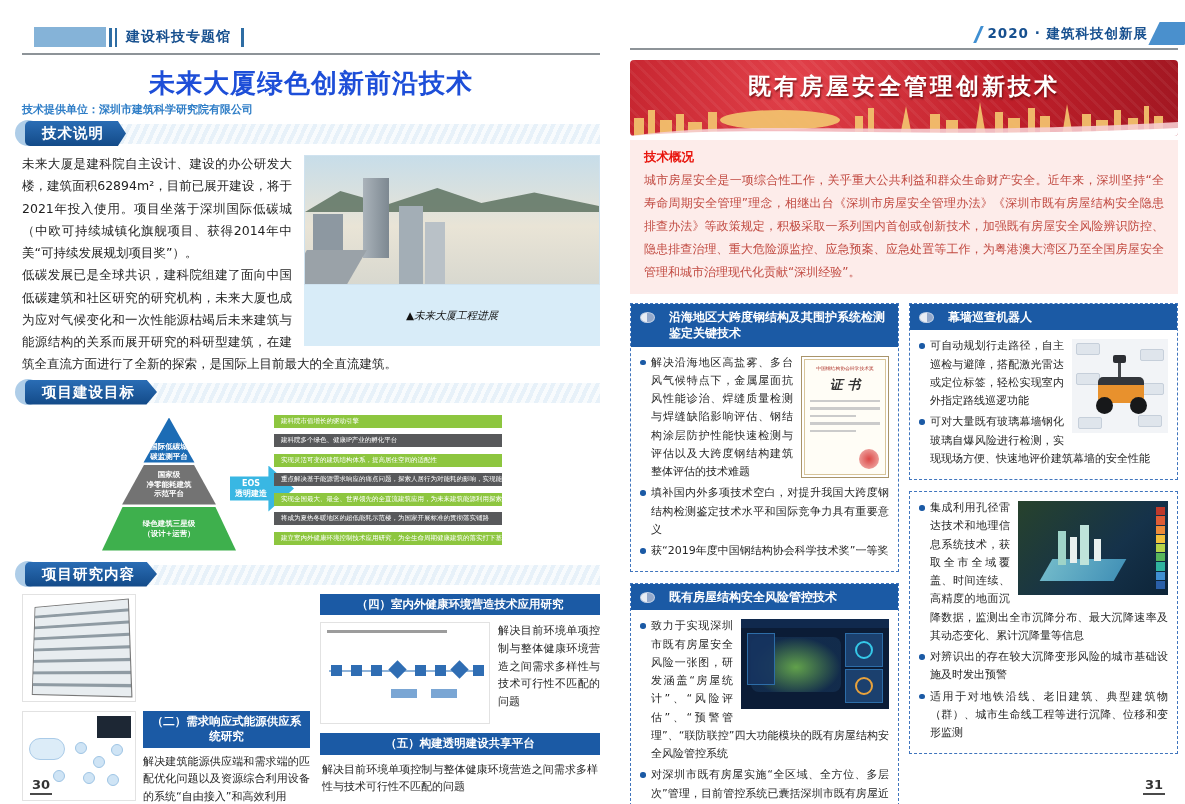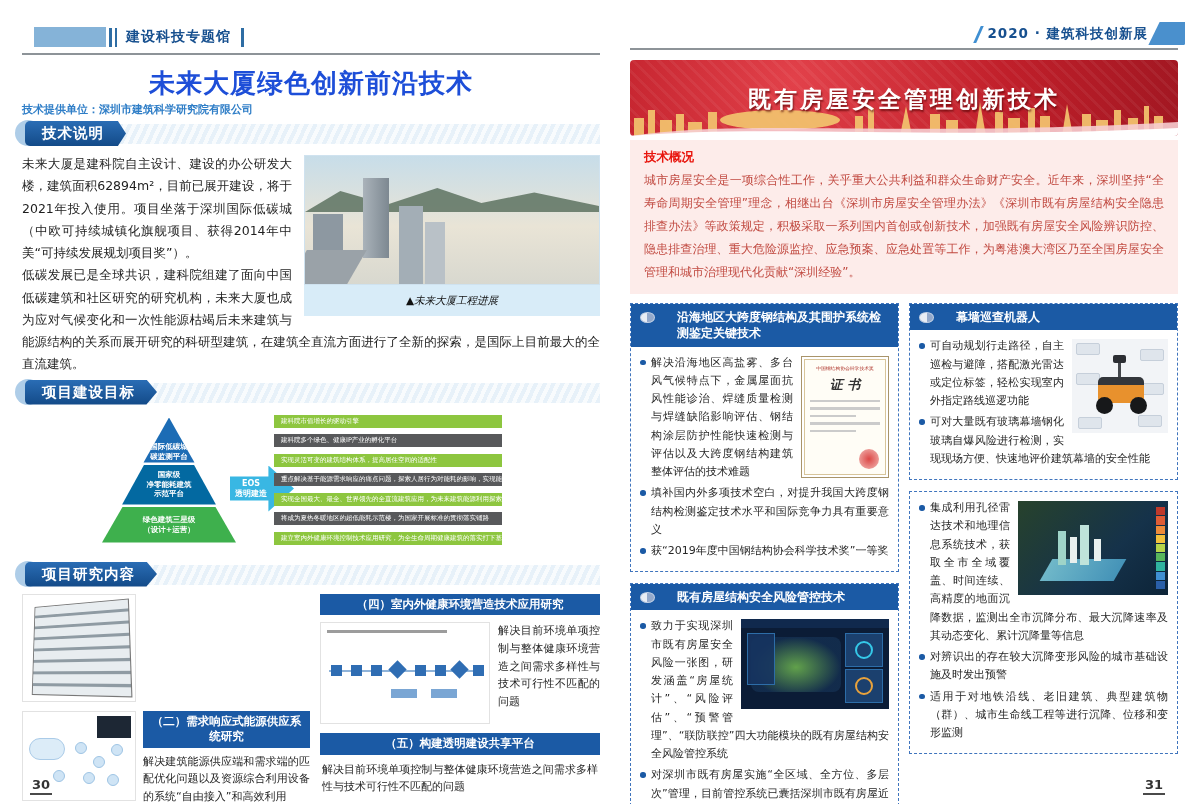--- a/index.html
+++ b/index.html
@@ -20,30 +20,30 @@
   .badge-circle{position:absolute;left:-7px;top:-4px;width:26px;height:26px;border-radius:50%;background:#aecde8;}
   .badge{position:absolute;left:3px;top:-3px;height:25px;line-height:25px;padding:0 22px 0 17px;
     background:linear-gradient(#2a6db5,#134a88);color:#fff;font-size:14.5px;font-weight:bold;
     clip-path:polygon(0 0,92% 0,100% 50%,92% 100%,0 100%);border-radius:5px 0 0 5px;letter-spacing:1px;}
 
   .td-wrap{font-size:12.5px;line-height:1.78;text-align:justify;color:#1e1e1e;}
   .photo-panel{float:right;width:296px;margin:2px 0 4px 12px;display:flex;gap:6px;}
   .photo-fig{flex:1;}
   .photo-img{height:128px;position:relative;overflow:hidden;border:1px solid #cfe2ef;background:#cfe0eb;}
   .photo-cap{background:#d8ecf8;text-align:center;font-family:"DejaVu Serif","Liberation Serif",serif;
-    font-style:italic;font-size:10.5px;padding:6px 0;color:#111;}
+    font-style:italic;font-size:10.5px;padding:21px 0;color:#111;}
 
   
   .goals{position:relative;height:146px;margin:2px 0 0;}
   .pyr{position:absolute;left:80px;top:4px;width:134px;}
   .pyr-slice{color:#fff;font-weight:bold;font-size:7.5px;line-height:1.3;text-align:center;
     white-space:pre-line;display:flex;flex-direction:column;align-items:center;margin-top:2px;}
   .pyr-top{height:44px;background:#1c6cb5;clip-path:polygon(50% 0,69% 100%,31% 100%);justify-content:flex-end;padding-bottom:1px;}
-  .pyr-mid{height:40px;background:#0369a1;clip-path:polygon(31.5% 0,68.5% 0,85% 100%,15% 100%);justify-content:center;}
-  .pyr-bot{height:36px;background:#3eb04d;clip-path:polygon(15.5% 0,84.5% 0,100% 100%,0 100%);justify-content:center;}
+  .pyr-mid{height:40px;background:#737373;clip-path:polygon(31.5% 0,68.5% 0,85% 100%,15% 100%);justify-content:center;}
+  .pyr-bot{height:44px;background:#3eb04d;clip-path:polygon(15.5% 0,84.5% 0,100% 100%,0 100%);justify-content:center;}
   .goal-arrow{position:absolute;left:208px;top:54px;width:64px;height:46px;background:#39b7e3;
     clip-path:polygon(0 24%,60% 24%,60% 0,100% 50%,60% 100%,60% 76%,0 76%);}
   .goal-arrow span{position:absolute;left:0;top:50%;transform:translateY(-50%);width:42px;text-align:center;
     color:#fff;font-weight:bold;font-size:8px;line-height:1.3;white-space:pre-line;}
   .goal-bars{position:absolute;left:252px;top:3px;width:228px;}
   .gbar{height:13px;line-height:13px;margin-bottom:6.5px;color:#fff;font-size:6.5px;padding:0 7px;
     overflow:hidden;white-space:nowrap;}
   .gbar.green{background:#8dc63f;}
   .gbar.gray{background:#58595b;}
 
@@ -73,31 +73,31 @@
   .rp-header-inner{position:absolute;right:30px;top:1px;display:flex;align-items:center;gap:7px;}
   .slash{width:3px;height:17px;background:#3f8fd2;transform:skewX(-24deg);flex:none;}
   .rp-header-label{color:#17508f;font-size:13.5px;font-weight:bold;letter-spacing:1px;}
   .rp-par{position:absolute;right:-12px;top:-2px;width:36px;height:23px;background:#4a90cd;transform:skewX(-26deg);}
 
   .banner{position:relative;height:76px;margin-top:10px;border-radius:4px;overflow:hidden;
     background:radial-gradient(circle at 30% 25%,#e2414a,#c01f2a 55%,#a21722);}
   .banner::after{content:"";position:absolute;inset:0;
     background:repeating-linear-gradient(45deg,rgba(255,255,255,.05) 0 3px,rgba(0,0,0,0) 3px 9px);}
   .banner-title{position:relative;z-index:4;text-align:center;color:#fff;font-size:23px;font-weight:bold;
-    letter-spacing:3px;margin-top:24px;text-shadow:1px 2px 2px rgba(80,0,0,.65);}
+    letter-spacing:3px;margin-top:11px;text-shadow:1px 2px 2px rgba(80,0,0,.65);}
   .banner svg{position:absolute;left:0;bottom:0;width:100%;z-index:3;}
 
   .overview{background:#fdecea;padding:9px 14px 10px;margin-top:4px;}
   .ov-title{color:#e8150d;font-weight:bold;font-size:12.5px;margin-bottom:3px;}
   .ov-body{color:#c14a41;font-size:12px;line-height:1.92;text-align:justify;}
 
   .rp-cols{display:flex;gap:10px;margin-top:9px;align-items:flex-start;}
   .rp-col{width:269px;flex:none;}
   .tech-box{border:1.6px dashed #3f74bd;margin-bottom:11px;background:#fff;}
-  .tb-title{display:flex;align-items:flex-start;gap:22px;background:#1b5aa5;color:#fff;font-weight:bold;
+  .tb-title{display:flex;align-items:flex-start;gap:14px;background:#1b5aa5;color:#fff;font-weight:bold;
     font-size:12px;line-height:1.35;padding:5px 9px;}
   .tb-icon{width:13px;height:9px;border-radius:50%;flex:none;margin-top:3px;
     background:linear-gradient(90deg,#e8edf5 0 50%,#93a9cc 50% 100%);border:1px solid #c4d2e6;}
   .tb-body{padding:7px 9px 8px;overflow:hidden;}
   .tb-body ul{margin:0;padding:0;list-style:none;}
   .tb-body li{position:relative;padding-left:11px;font-size:11px;line-height:1.66;text-align:justify;
     color:#262626;margin-bottom:3px;}
   .tb-body li::before{content:"";position:absolute;left:0;top:6px;width:5.5px;height:5.5px;border-radius:50%;background:#1b5aa5;}
   .fimg{float:right;margin:2px 0 5px 8px;position:relative;overflow:hidden;}
 

